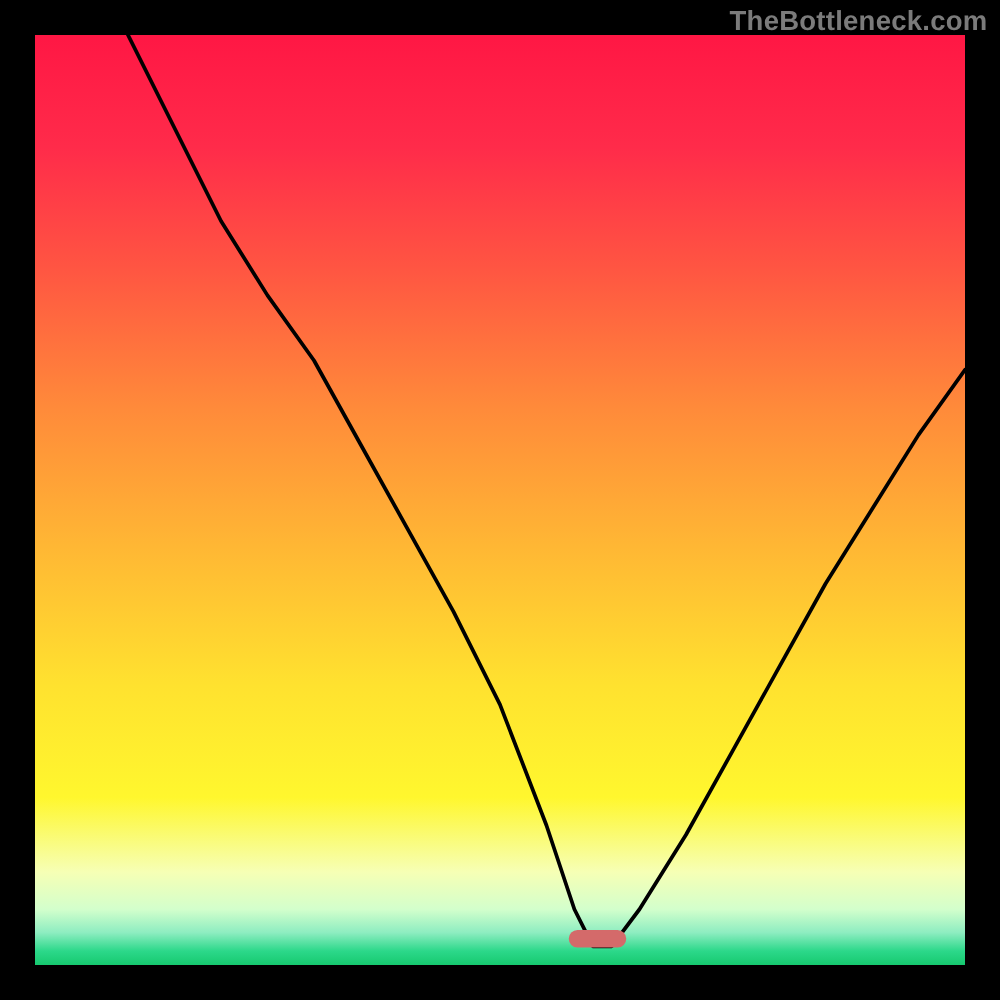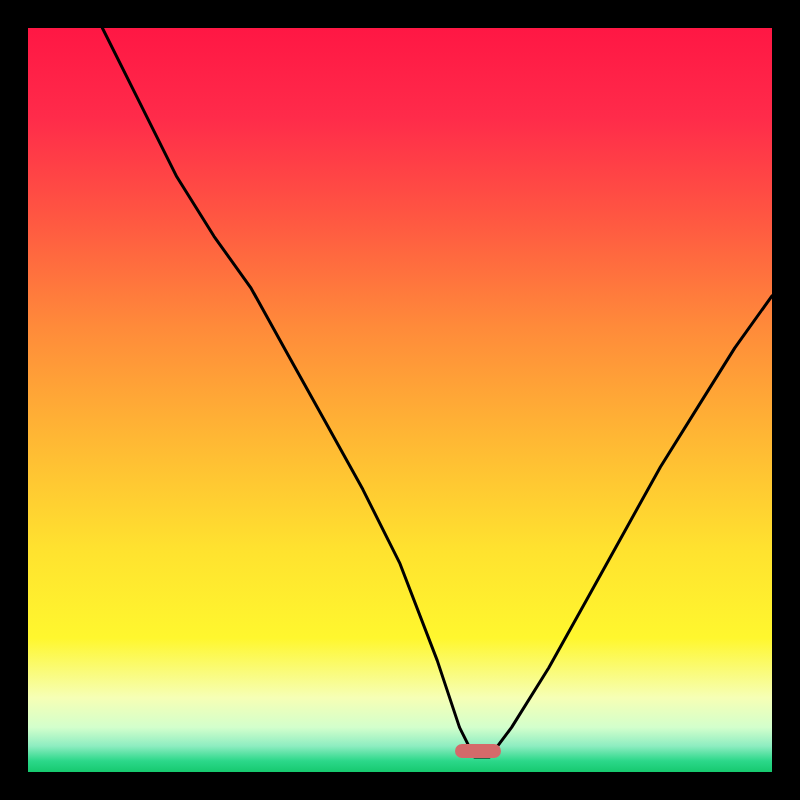--- a/index.html
+++ b/index.html
@@ -83,13 +83,14 @@
       <rect x="0" y="0" width="744" height="744" fill="url(#bg-grad)"></rect>
     </svg>
 
     <svg class="curve" viewBox="0 0 744 744" preserveAspectRatio="none">
       <path id="curve-path" d="M 74.4 0.0 L 111.6 74.4 L 148.8 148.8 L 186.0 208.3 L 223.2 260.4 L 260.4 327.4 L 297.6 394.3 L 334.8 461.3 L 372.0 535.7 L 409.2 632.4 L 431.5 699.4 L 446.4 729.1 L 461.3 729.1 L 483.6 699.4 L 520.8 639.8 L 558.0 572.9 L 595.2 505.9 L 632.4 439.0 L 669.6 379.4 L 706.8 319.9 L 744.0 267.8" fill="none" stroke-width="3" stroke-linejoin="round" stroke-linecap="round" stroke="#000000"></path>
     </svg>
 
     <div class="marker" id="marker" style="width: 46px; height: 14px; left: 427.12px; top: 716.168px; background: rgb(212, 106, 106);"></div>
   </div>
 
+  <div class="watermark">TheBottleneck.com</div>
 </div>
 
 </body></html>

